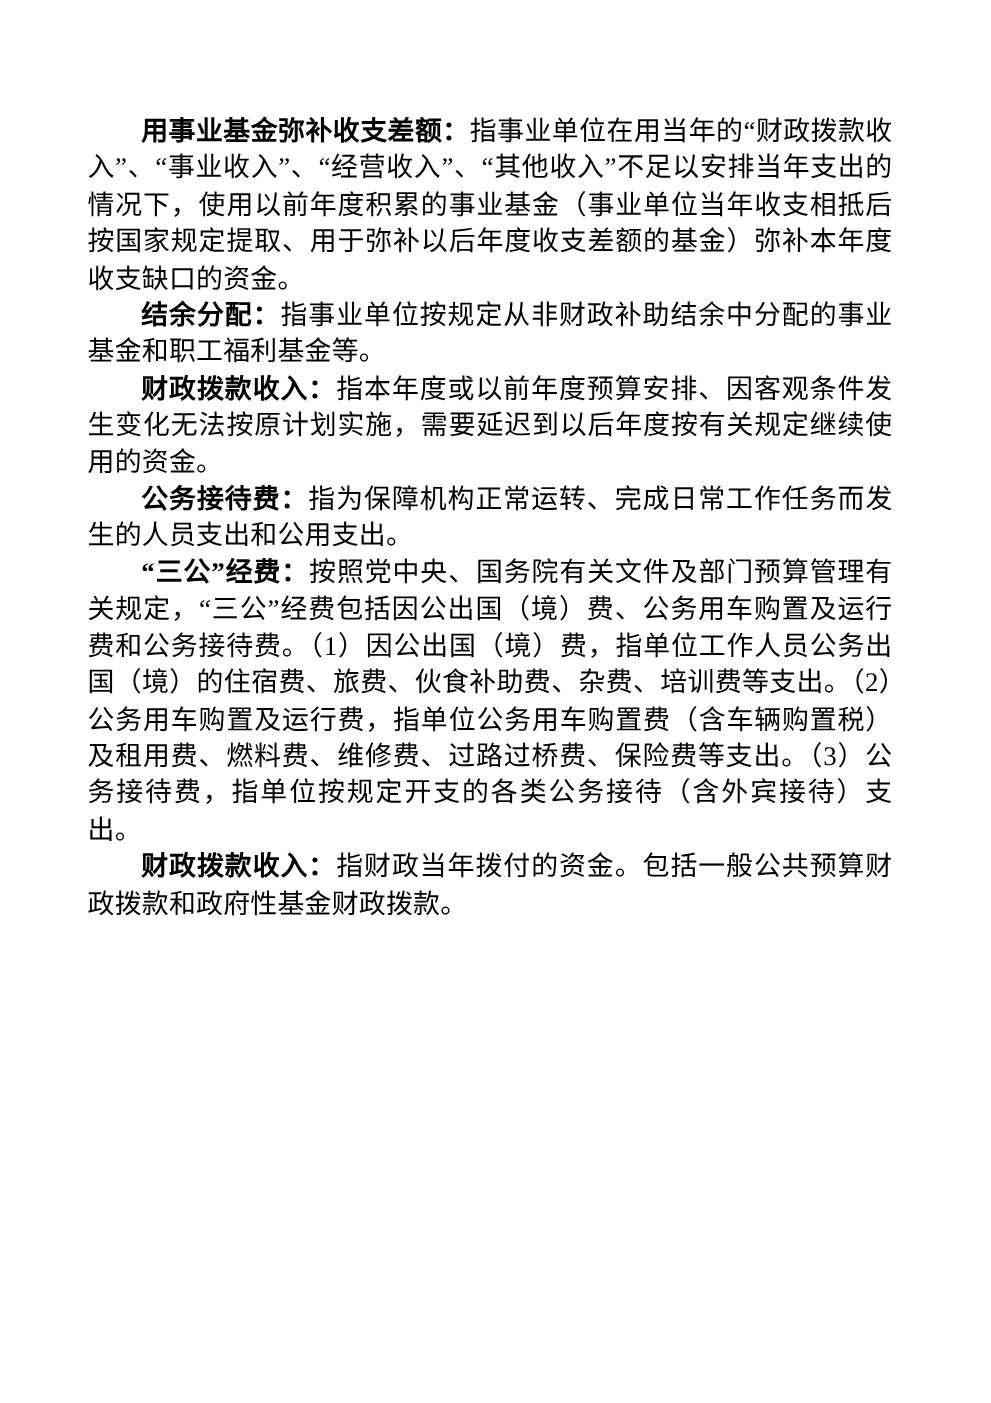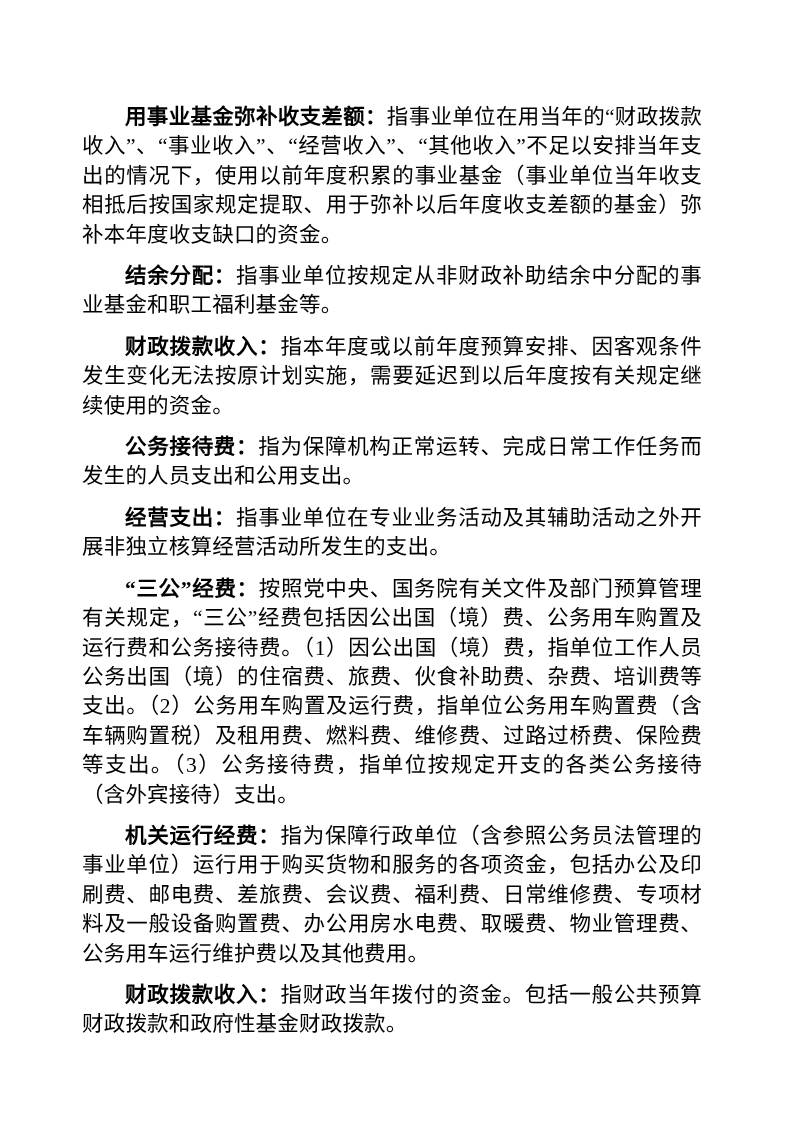--- a/index.html
+++ b/index.html
@@ -20,21 +20,21 @@
     position: absolute;
     top: 91px;
     left: 70px;
     width: 644px;
     font-size: 21.5px;
     line-height: 29.4px;
     text-align: justify;
     letter-spacing: 0.2px;
   }
   .para {
-    margin: 12px;
+    margin: 0;
     padding: 0;
     text-indent: 2em;
   }
   .term {
     font-weight: bold;
   }
   .body-text {
     font-weight: normal;
   }
 </style>
@@ -47,22 +47,20 @@
     <p class="para"><strong class="term">用事业基金弥补收支差额：</strong><span class="body-text">指事业单位在用当年的“财政拨款收入”、“事业收入”、“经营收入”、“其他收入”不足以安排当年支出的情况下，使用以前年度积累的事业基金（事业单位当年收支相抵后按国家规定提取、用于弥补以后年度收支差额的基金）弥补本年度收支缺口的资金。</span></p>
 
 
     <p class="para"><strong class="term">结余分配：</strong><span class="body-text">指事业单位按规定从非财政补助结余中分配的事业基金和职工福利基金等。</span></p>
 
     <p class="para"><strong class="term">财政拨款收入：</strong><span class="body-text">指本年度或以前年度预算安排、因客观条件发生变化无法按原计划实施，需要延迟到以后年度按有关规定继续使用的资金。</span></p>
 
     <p class="para"><strong class="term">公务接待费：</strong><span class="body-text">指为保障机构正常运转、完成日常工作任务而发生的人员支出和公用支出。</span></p>
 
 
-    <p class="para"><strong class="term">经营支出：</strong><span class="body-text">指事业单位在专业业务活动及其辅助活动之外开展非独立核算经营活动所发生的支出。</span></p>
 
     <p class="para"><strong class="term">“三公”经费：</strong><span class="body-text">按照党中央、国务院有关文件及部门预算管理有关规定，“三公”经费包括因公出国（境）费、公务用车购置及运行费和公务接待费。（1）因公出国（境）费，指单位工作人员公务出国（境）的住宿费、旅费、伙食补助费、杂费、培训费等支出。（2）公务用车购置及运行费，指单位公务用车购置费（含车辆购置税）及租用费、燃料费、维修费、过路过桥费、保险费等支出。（3）公务接待费，指单位按规定开支的各类公务接待（含外宾接待）支出。</span></p>
 
-    <p class="para"><strong class="term">机关运行经费：</strong><span class="body-text">指为保障行政单位（含参照公务员法管理的事业单位）运行用于购买货物和服务的各项资金，包括办公及印刷费、邮电费、差旅费、会议费、福利费、日常维修费、专项材料及一般设备购置费、办公用房水电费、取暖费、物业管理费、公务用车运行维护费以及其他费用。</span></p>
 
     <p class="para"><strong class="term">财政拨款收入：</strong><span class="body-text">指财政当年拨付的资金。包括一般公共预算财政拨款和政府性基金财政拨款。</span></p>
 
   </div>
 </div>
 
 </body></html>

